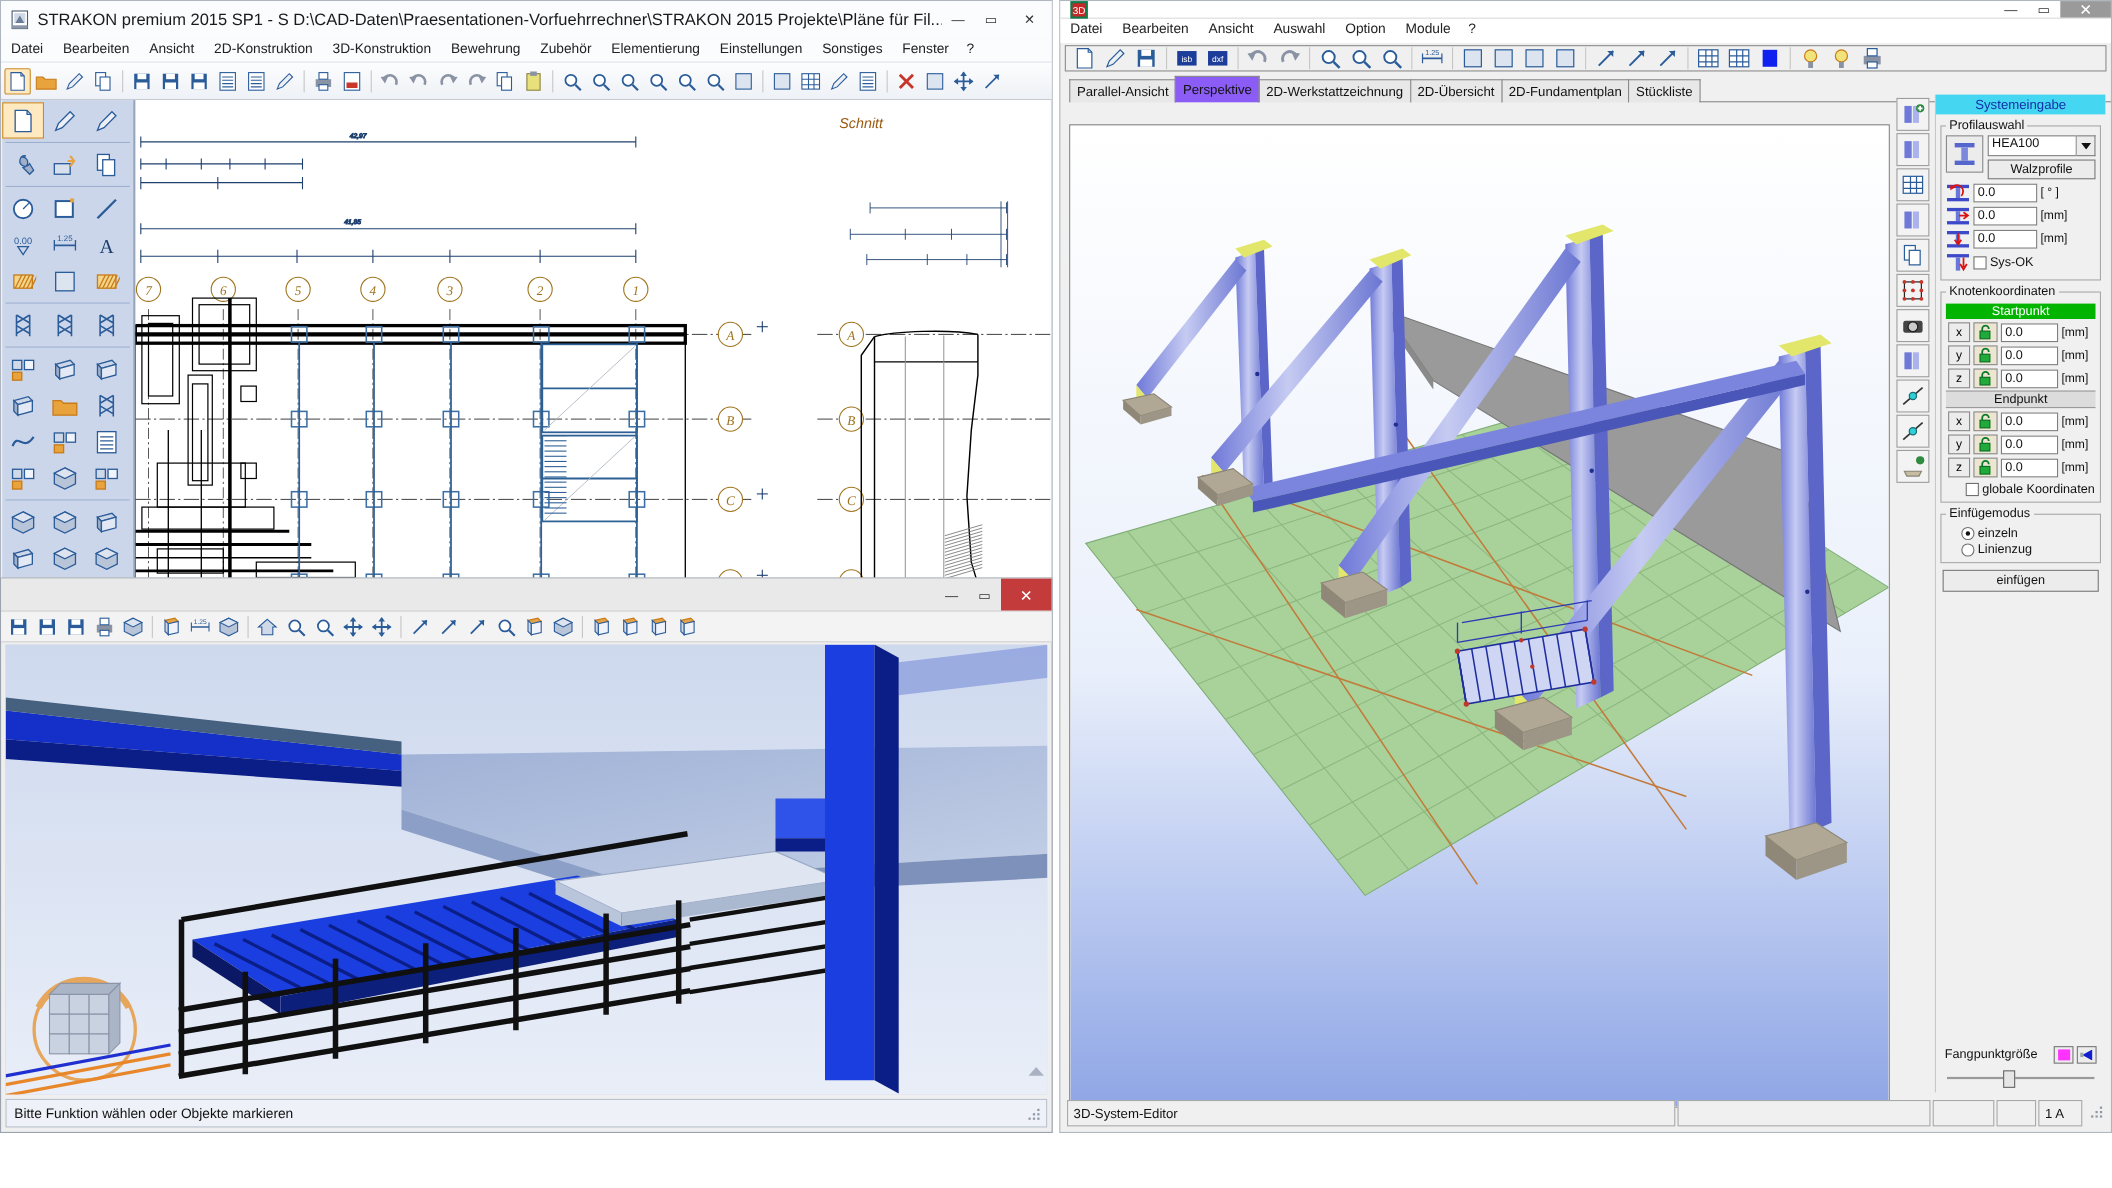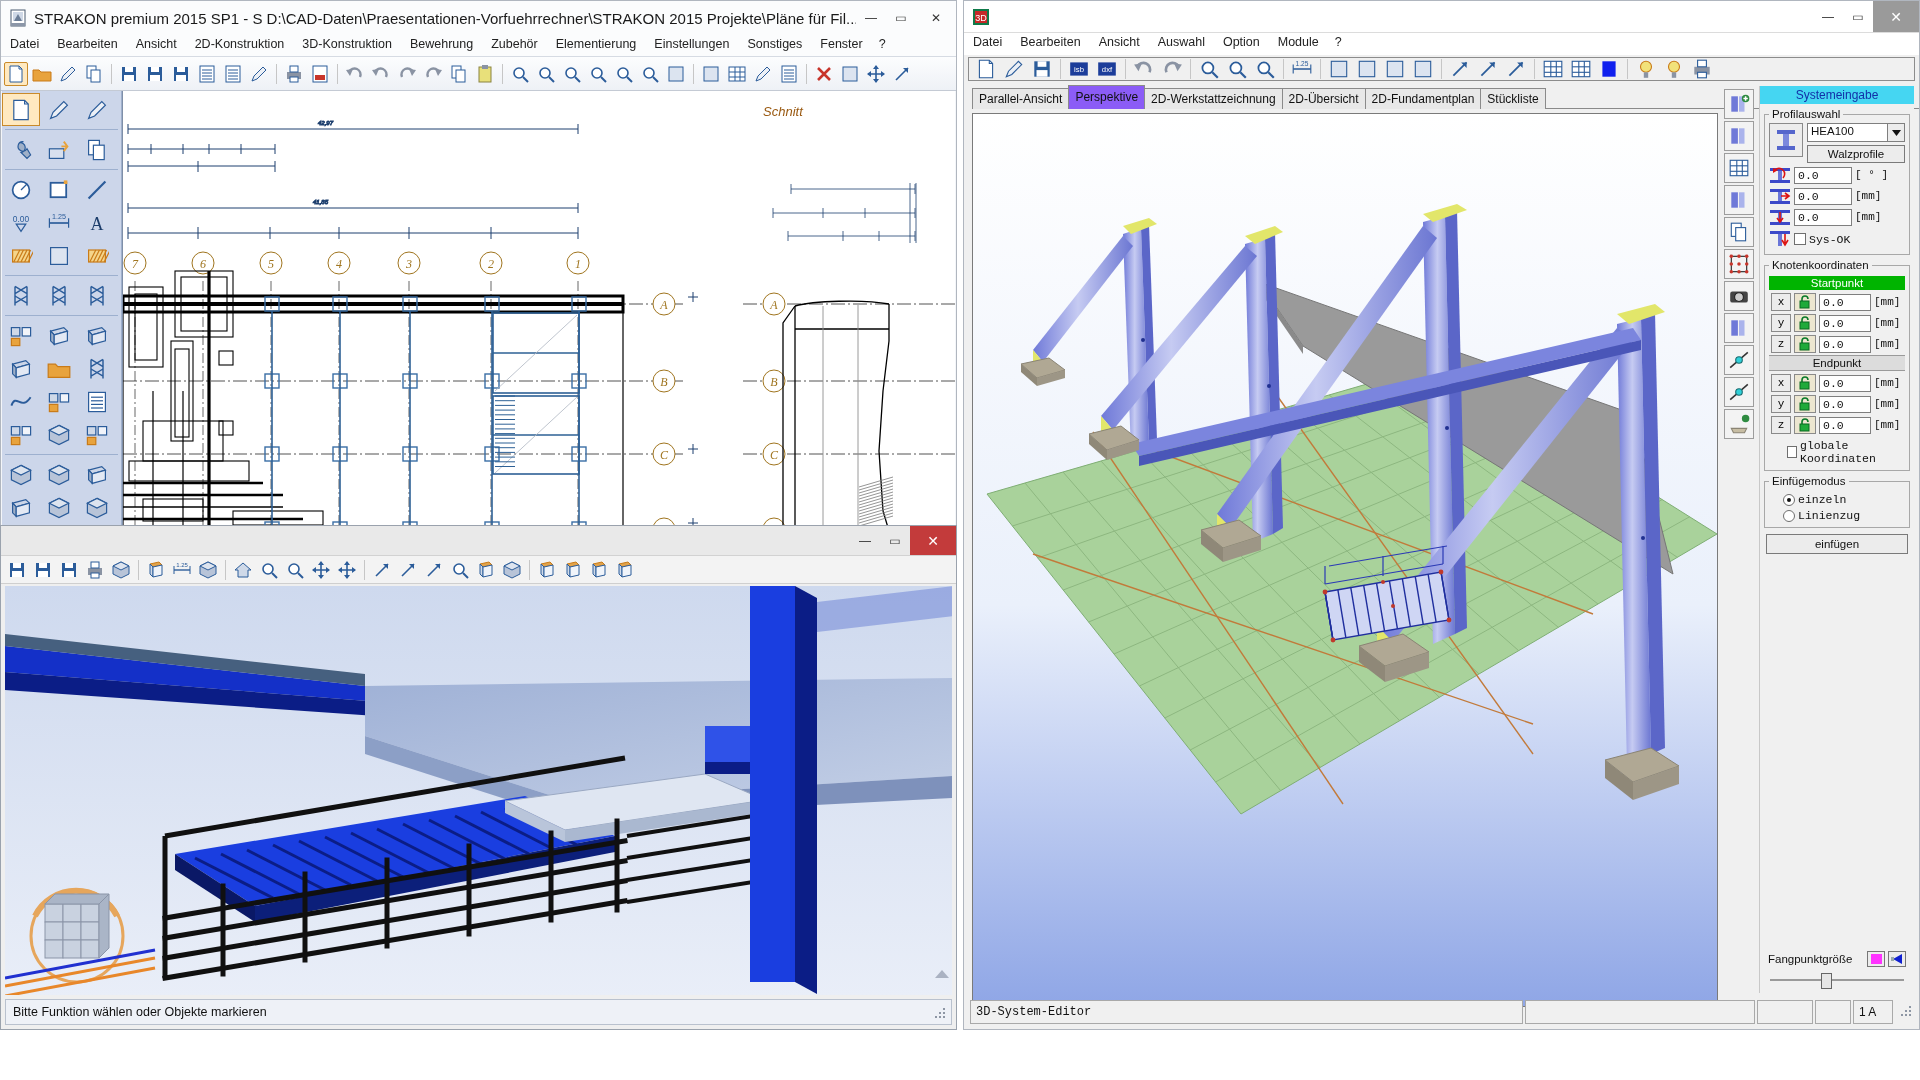--- a/index.html
+++ b/index.html
@@ -62,21 +62,21 @@
      padding-left:3px; }
   #cube-canvas { position:absolute; left:4px; top:60px; right:4px; bottom:34px;
      overflow:hidden; background:#c7d3ea; }
   #cube-status { position:absolute; left:4px; right:4px; bottom:4px; height:26px;
      background:#eef1f7; border:1px solid #b9c1ce; display:flex; align-items:center;
      font-size:12.5px; color:#111; padding-left:7px; }
 
   
   #vsteel { left:963px; top:0; width:957px; height:1030px;
      border:1px solid #b0b6bf; background:#f0f0f0; }
-  #vsteel .titlebar { background:#ffffff; height:32px; }
+  #vsteel .titlebar { background:#ffffff; height:16px; }
   #vsteel .menubar { border-bottom:none; }
   #vs-toolbar { height:24px; margin:2px 4px 0 4px; border:1px solid #8c8c8c;
      background:#f0f0f0; }
   #vs-tabs { display:flex; align-items:flex-end; height:24px;
      margin:4px 0 0 8px; font-size:12px; }
   .vtab { border:1px solid #8a8a8a; border-bottom:none; background:#e8e8e8;
      padding:3px 6px 3px 6px; margin-right:-1px; color:#111; height:21px;
      white-space:nowrap; }
   .vtab.active { background:#8b5cf6; height:24px; padding-top:4px;
      position:relative; z-index:3; font-weight:normal; }
@@ -84,21 +84,21 @@
      border:1px solid #7a7a7a; overflow:hidden; background:#ffffff; }
   #vs-vtoolbar { position:absolute; left:760px; top:88px; width:32px; height:420px; }
   .vtb { width:30px; height:30px; margin-bottom:2px; border:1px solid #9d9d9d;
      background:#f3f3f3; display:flex; align-items:center; justify-content:center; }
   #vs-panel { position:absolute; left:795px; top:85px; width:155px; bottom:36px;
      background:#f0f0f0; border-left:1px solid #c8c8c8; }
   .panel-head { background:#45d6f2; color:#1230a8; text-align:center; font-size:12px;
      padding:2px 0; }
   fieldset { border:1px solid #a8a8a8; margin:4px 4px 0 4px; padding:3px 4px 5px 4px; }
   legend { font-size:11.5px; color:#111; padding:0 3px; }
-  .row { display:flex; align-items:center; gap:3px; margin-top:3px;font-family:Liberation Mono, monospace; }
+  .row { display:flex; align-items:center; gap:3px; margin-top:3px; }
   .ipt { border:1px solid #7f7f7f; background:#fff; font-size:11.5px;
      height:17px; padding:1px 3px; color:#111; }
   .unit { font-size:11px; color:#111; }
   .btn { border:1px solid #7a7a7a; background:#ececec; font-size:11.5px;
      text-align:center; padding:2px 0; color:#111; }
   .secthead { background:#00b400; color:#fff; font-size:11.5px; text-align:center;
      padding:1px 0; margin-top:2px; }
   .secthead.grey { background:#dcdcdc; color:#111; border-top:1px solid #9a9a9a;
      border-bottom:1px solid #9a9a9a; }
   .cbx { width:12px; height:12px; border:1px solid #6f6f6f; background:#fff;
@@ -1825,21 +1825,21 @@
         </span>
       </div>
       <div class="slider">
         <span class="track"></span>
         <span class="thumb" style="left: 38%;"></span>
       </div>
     </div>
   </div>
 
   <div id="vs-status">
-    <span class="sbox" style="flex:1 1 auto;font-family:Liberation Mono, monospace;">3D-System-Editor</span>
+    <span class="sbox" style="flex:1 1 auto;">3D-System-Editor</span>
     <span class="sbox" style="width:230px; margin-left:2px;"></span>
     <span class="sbox" style="width:56px; margin-left:2px;"></span>
     <span class="sbox" style="width:36px; margin-left:2px;"></span>
     <span class="sbox" style="width:40px; margin-left:2px;">1 A</span>
     <span class="sbox" style="width:18px; margin-left:2px; border:none; background:transparent;">
       <svg width="14" height="14">
           <g fill="#8d96a4">
         <rect x="9" y="9" width="2" height="2"></rect>
             <rect x="5" y="9" width="2" height="2"></rect>
         <rect x="9" y="5" width="2" height="2"></rect>

